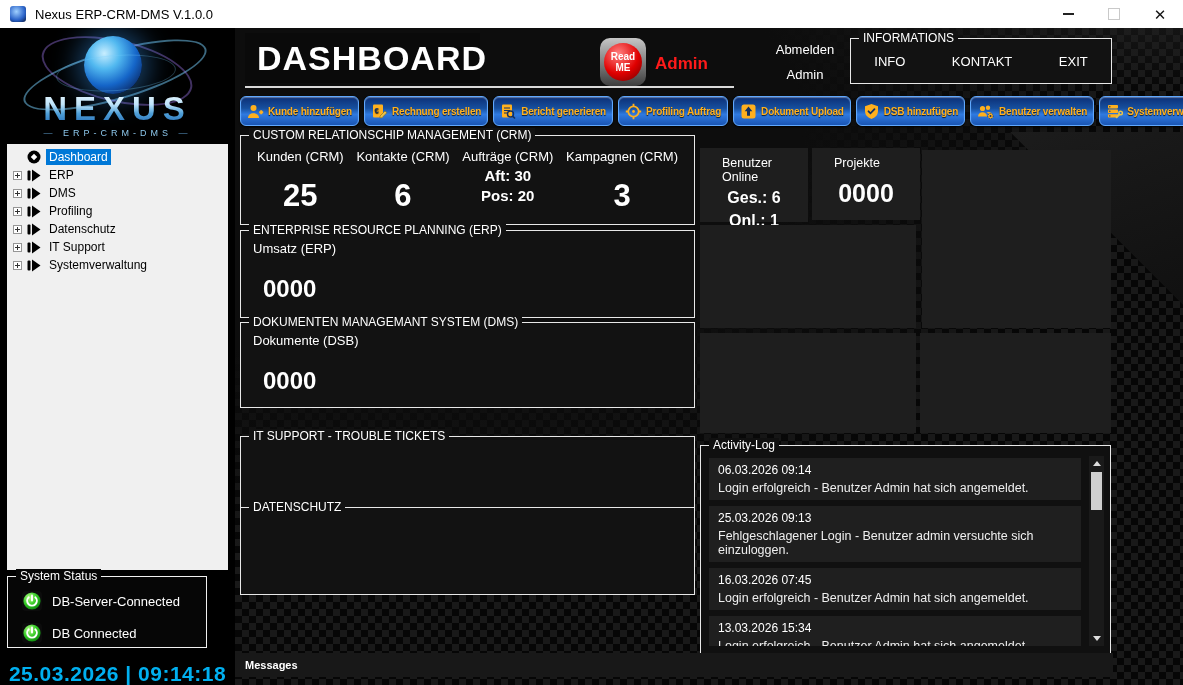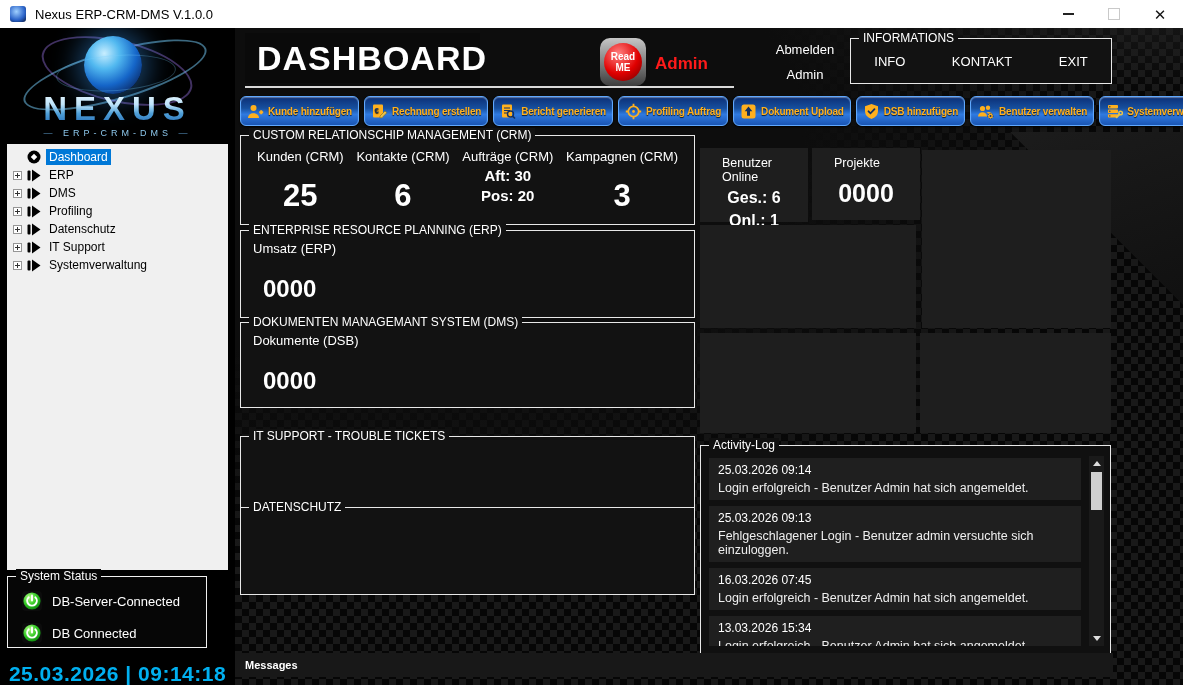--- a/index.html
+++ b/index.html
@@ -422,21 +422,21 @@
     </div>
 
     <div class="gbox gbox-ds">
       <span class="legend">DATENSCHUTZ</span>
     </div>
 
     <div class="gbox gbox-log">
       <span class="legend">Activity-Log</span>
       <div class="log-list">
         <div class="log-entry">
-          <div class="log-ts">25.03.2026 09:14</div>
+          <div class="log-ts">06.03.2026 09:14</div>
           <div class="log-msg">Login erfolgreich - Benutzer Admin hat sich angemeldet.</div>
         </div>
         <div class="log-entry">
           <div class="log-ts">25.03.2026 09:13</div>
           <div class="log-msg">Fehlgeschlagener Login - Benutzer admin versuchte sich einzuloggen.</div>
         </div>
         <div class="log-entry">
           <div class="log-ts">16.03.2026 07:45</div>
           <div class="log-msg">Login erfolgreich - Benutzer Admin hat sich angemeldet.</div>
         </div>

